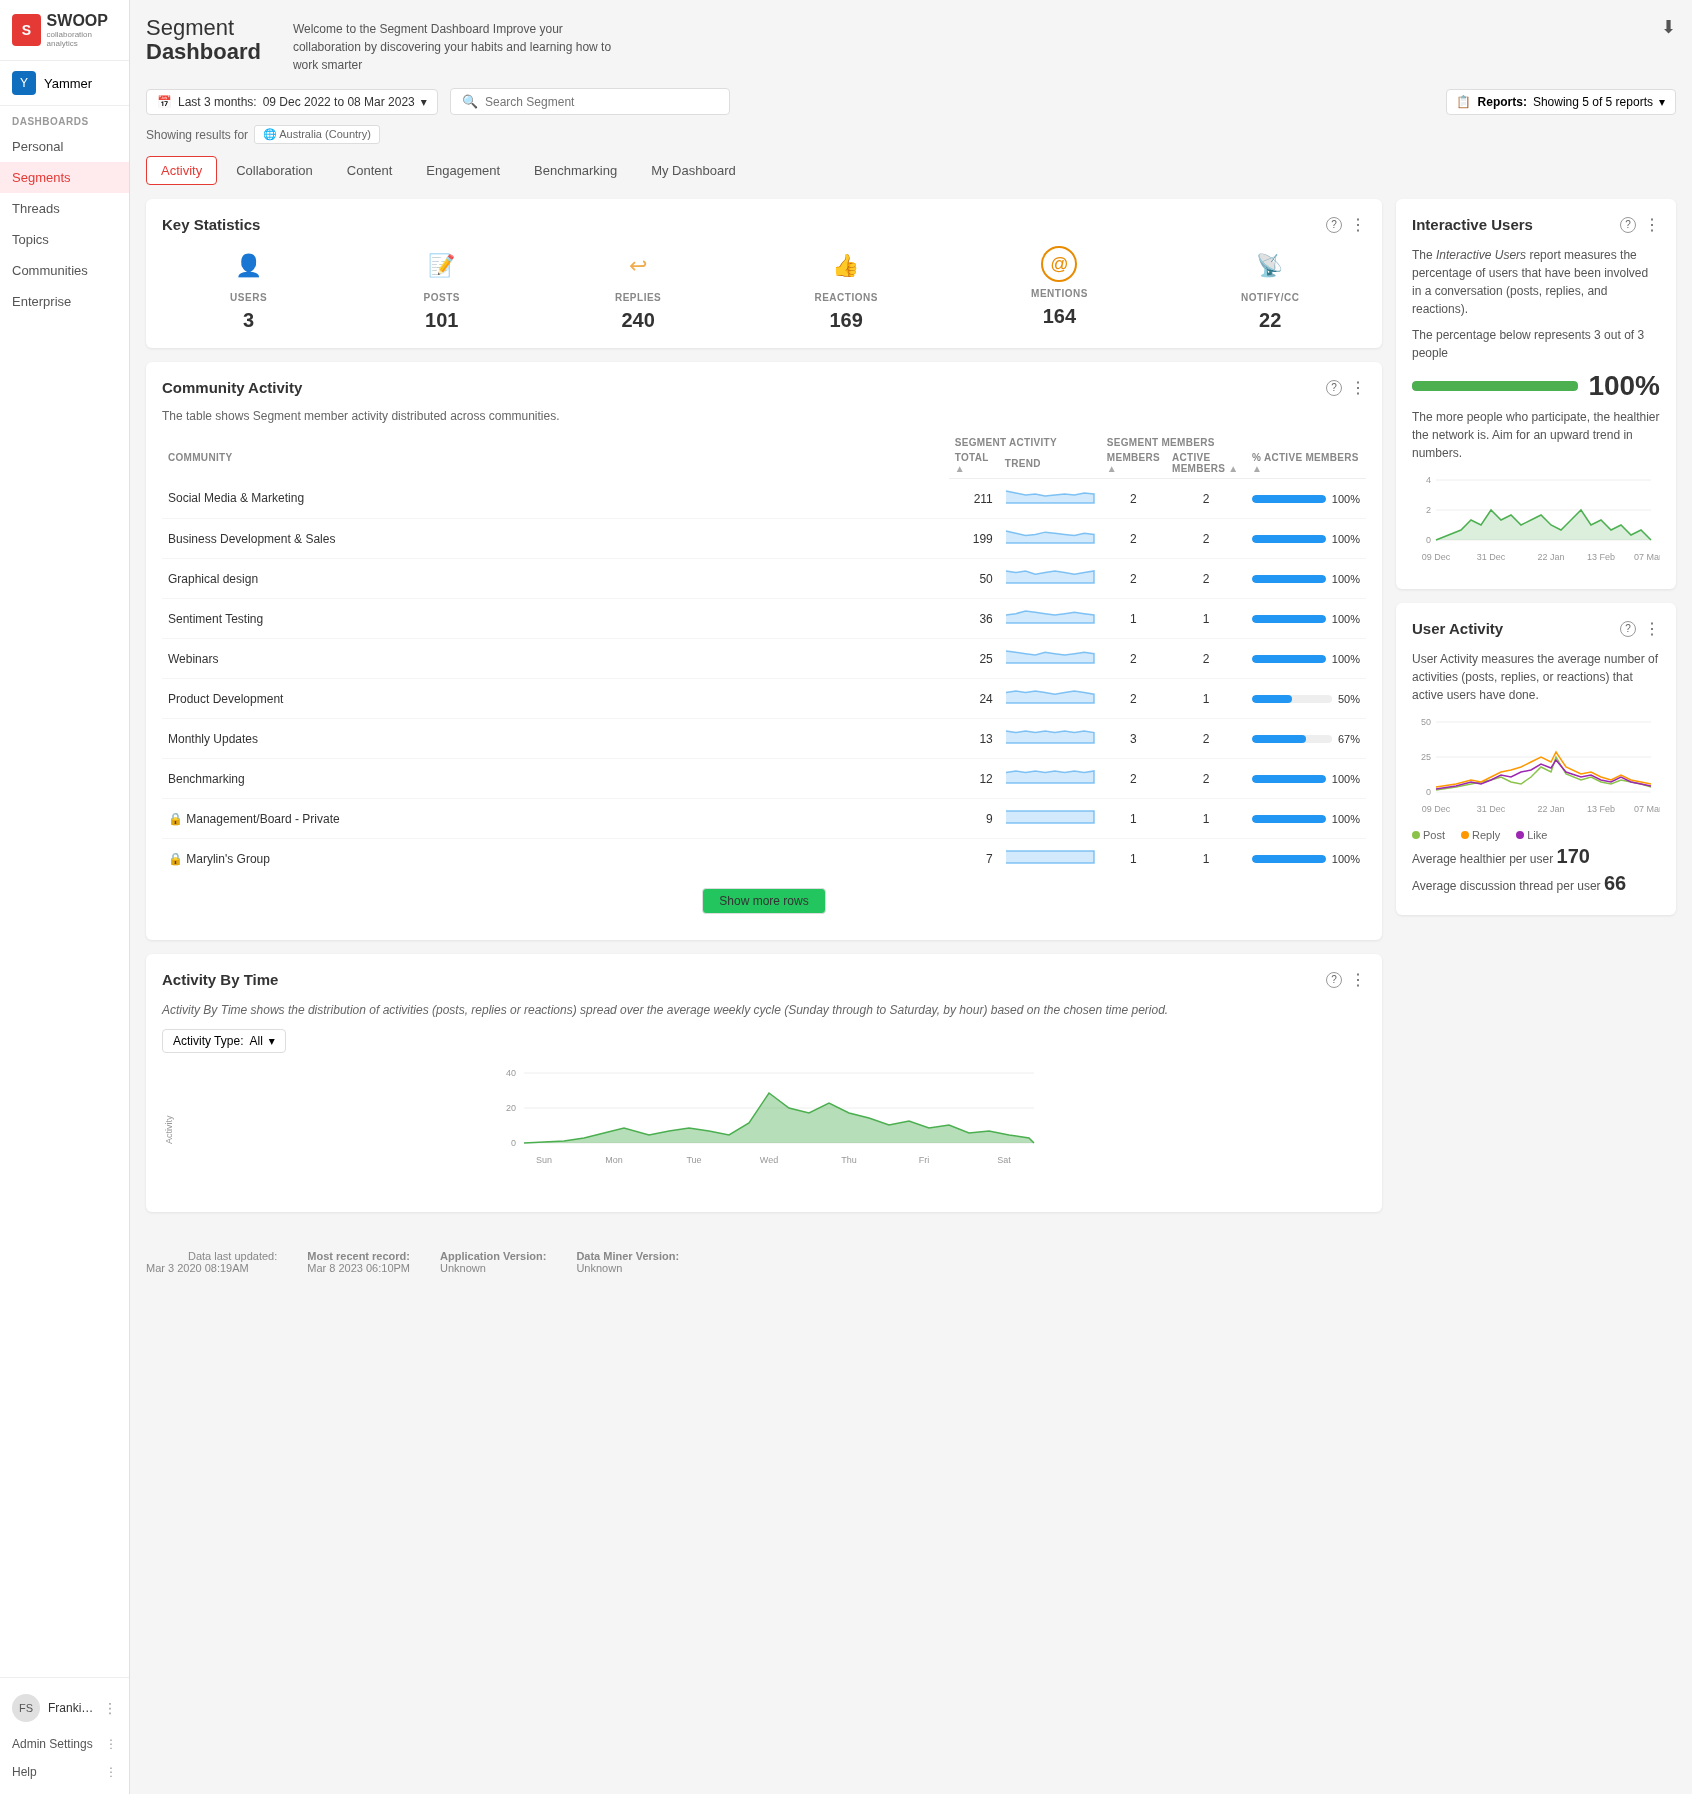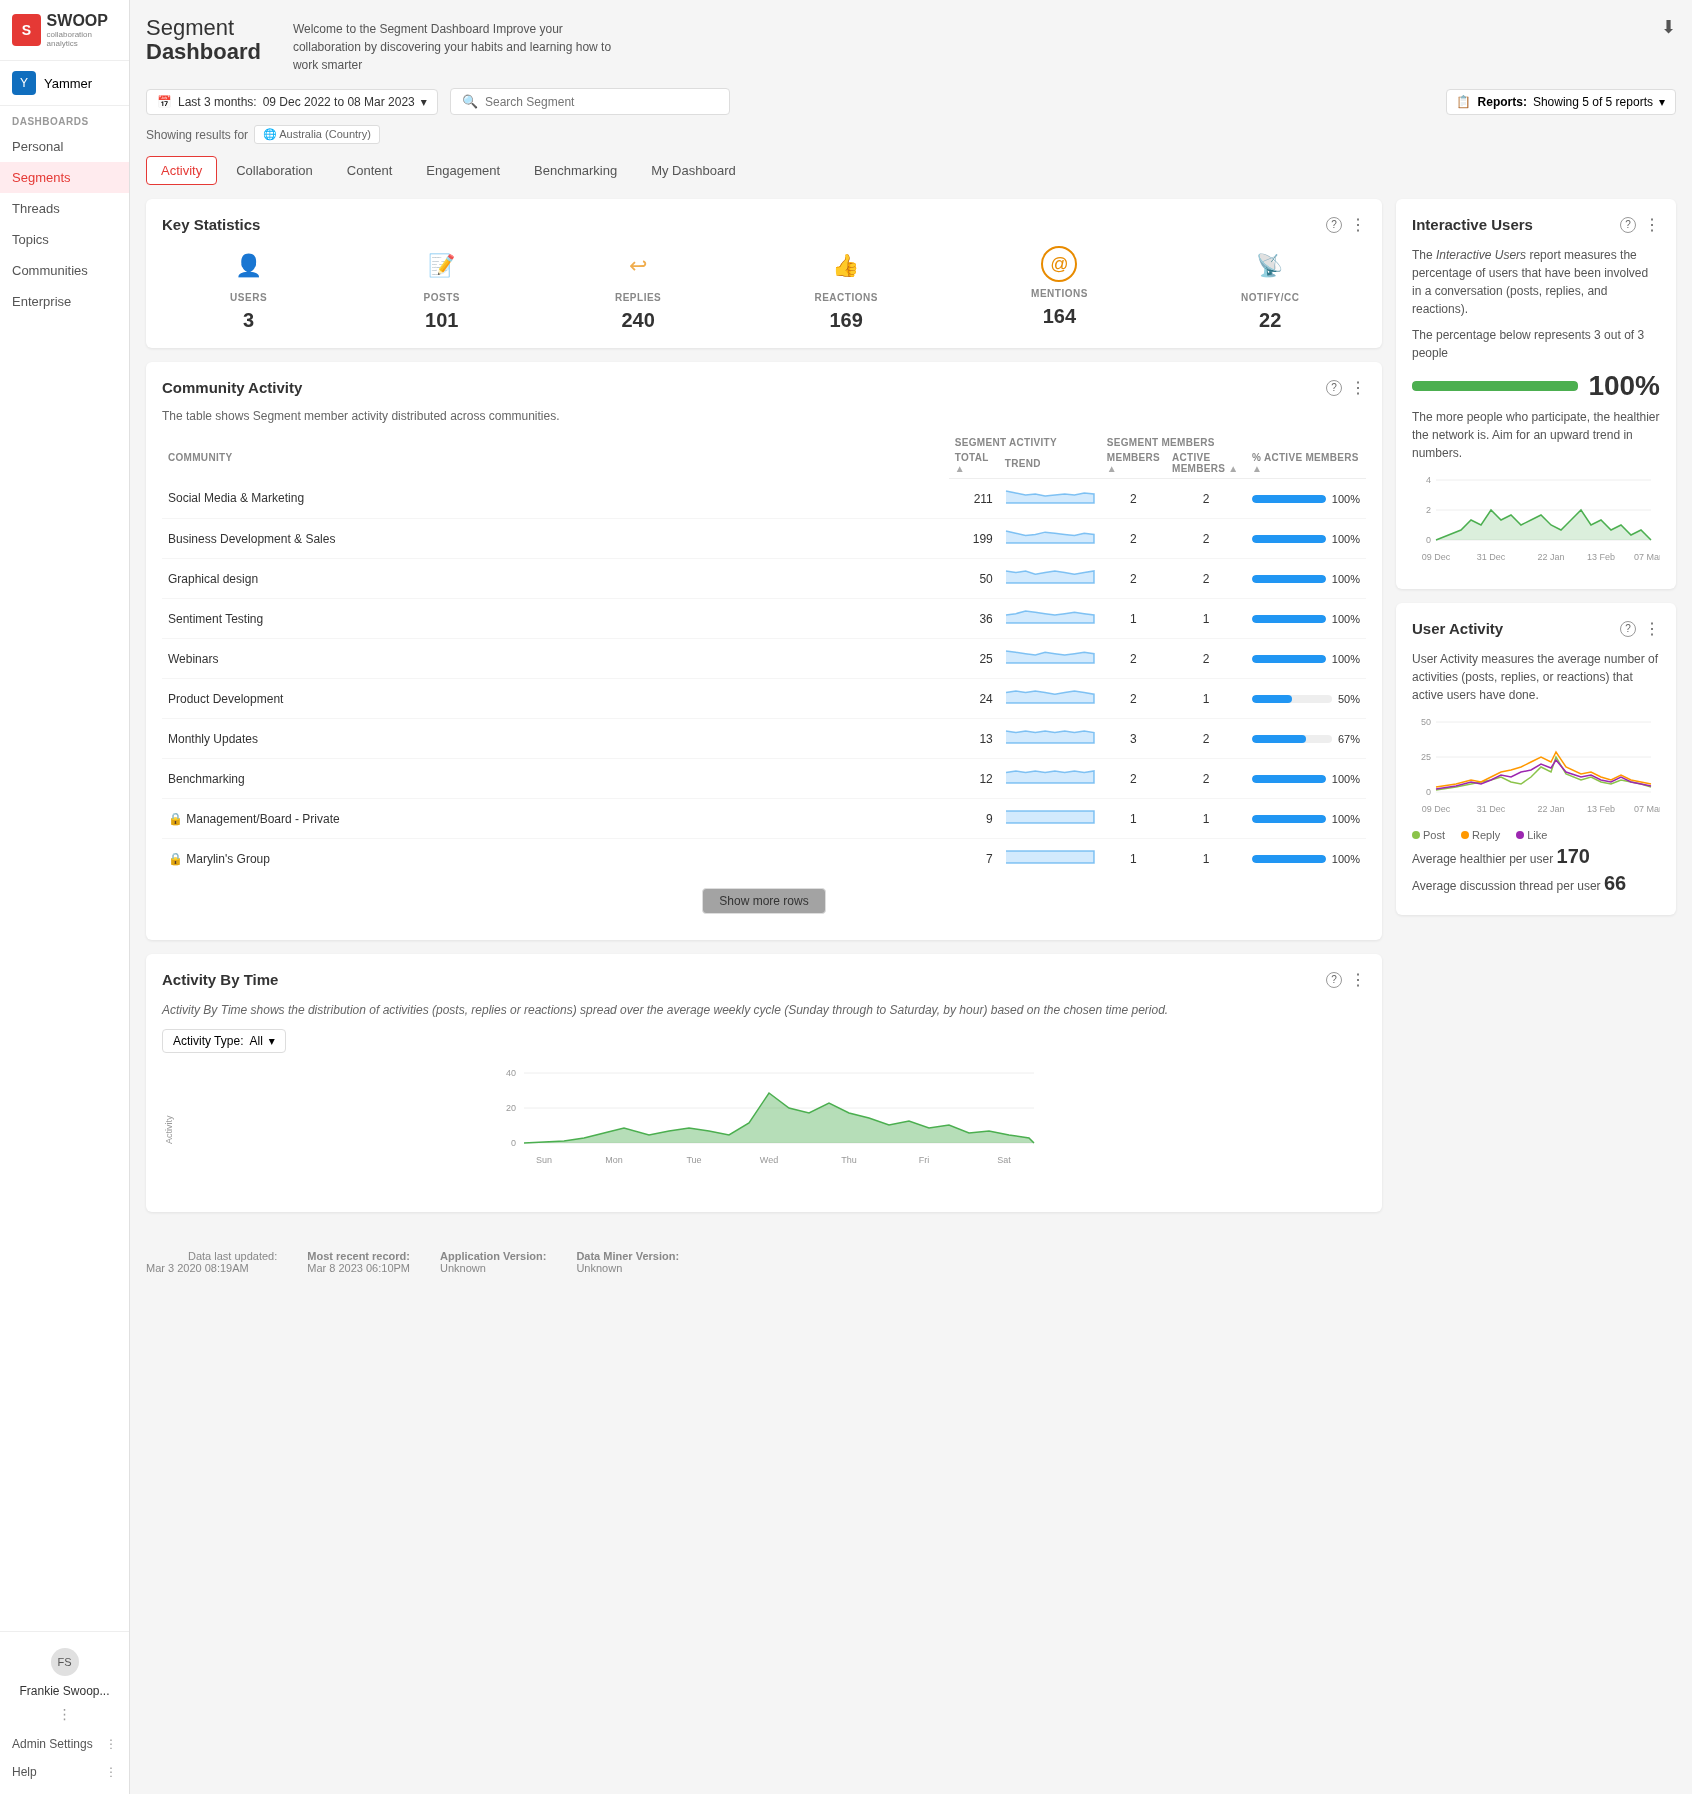--- a/index.html
+++ b/index.html
@@ -8,21 +8,21 @@
     
     .sidebar { width: 130px; background: #fff; display: flex; flex-direction: column; border-right: 1px solid #e0e0e0; flex-shrink: 0; height: 100vh; overflow-y: auto; }
     .sidebar-logo { padding: 12px; display: flex; align-items: center; gap: 6px; border-bottom: 1px solid #eee; }
     .logo-icon { width: 32px; height: 32px; background: #e53935; border-radius: 4px; display: flex; align-items: center; justify-content: center; color: white; font-weight: bold; font-size: 14px; }
     .sidebar-yammer { padding: 10px 12px; display: flex; align-items: center; gap: 8px; border-bottom: 1px solid #eee; cursor: pointer; }
     .yammer-icon { width: 24px; height: 24px; background: #106ebe; border-radius: 4px; display: flex; align-items: center; justify-content: center; color: white; font-size: 12px; }
     .sidebar-section-label { font-size: 10px; color: #999; padding: 10px 12px 4px; font-weight: 600; letter-spacing: 0.5px; }
     .sidebar-item { padding: 8px 12px; cursor: pointer; color: #555; font-size: 13px; }
     .sidebar-item.active { background: #ffebee; color: #e53935; font-weight: 500; }
     .sidebar-bottom { margin-top: auto; border-top: 1px solid #eee; padding: 8px 0; }
-    .sidebar-user { padding: 8px 12px; display: flex; align-items: center; gap: 8px; cursor: pointer; flex-direction: column; }
+    .sidebar-user { padding: 8px 12px; display: flex; align-items: center; gap: 8px; cursor: pointer; }
     .user-avatar { width: 28px; height: 28px; border-radius: 50%; background: #e0e0e0; display: flex; align-items: center; justify-content: center; font-size: 11px; color: #555; flex-shrink: 0; }
     .user-name { font-size: 12px; color: #333; flex: 1; white-space: nowrap; overflow: hidden; text-overflow: ellipsis; }
     .sidebar-bottom-item { padding: 7px 12px; cursor: pointer; color: #555; font-size: 12px; display: flex; align-items: center; justify-content: space-between; }
 
     
     .main { flex: 1; overflow-y: auto; background: #f5f5f5; }
     .main-inner { padding: 16px; max-width: 100%; }
 
     
     .header { display: flex; align-items: flex-start; justify-content: space-between; margin-bottom: 14px; }
@@ -76,21 +76,21 @@
     .community-table tr:last-child td { border-bottom: none; }
     .col-community { min-width: 150px; }
     .col-total { width: 50px; text-align: right; }
     .col-trend { width: 100px; }
     .col-members { width: 60px; text-align: center; }
     .col-active { width: 80px; text-align: center; }
     .col-pct { width: 120px; }
     .pct-bar-container { display: flex; align-items: center; gap: 6px; }
     .pct-label { font-size: 11px; color: #333; white-space: nowrap; }
     .show-more { text-align: center; padding: 10px; }
-    .show-more-btn { border: 1px solid #ddd; border-radius: 4px; padding: 5px 16px; background: #a3a3a3; cursor: pointer; font-size: 12px; color: #333; }
+    .show-more-btn { border: 1px solid #ddd; border-radius: 4px; padding: 5px 16px; background: #22c55e; cursor: pointer; font-size: 12px; color: #333; }
     .col-header-group { text-align: center; border-bottom: 1px solid #eee; padding-bottom: 2px; }
     .thead-top th { border-bottom: none; padding-bottom: 0; }
 
     
     .activity-type-select { display: inline-flex; align-items: center; gap: 6px; border: 1px solid #ddd; border-radius: 4px; padding: 4px 10px; cursor: pointer; font-size: 12px; margin-bottom: 10px; }
     .act-desc { font-size: 12px; color: #666; margin-bottom: 10px; line-height: 1.5; font-style: italic; }
 
     
     .interactive-pct { font-size: 28px; font-weight: bold; color: #333; }
     .progress-bar-container { background: #e0e0e0; border-radius: 4px; height: 10px; margin: 6px 0; overflow: hidden; }

